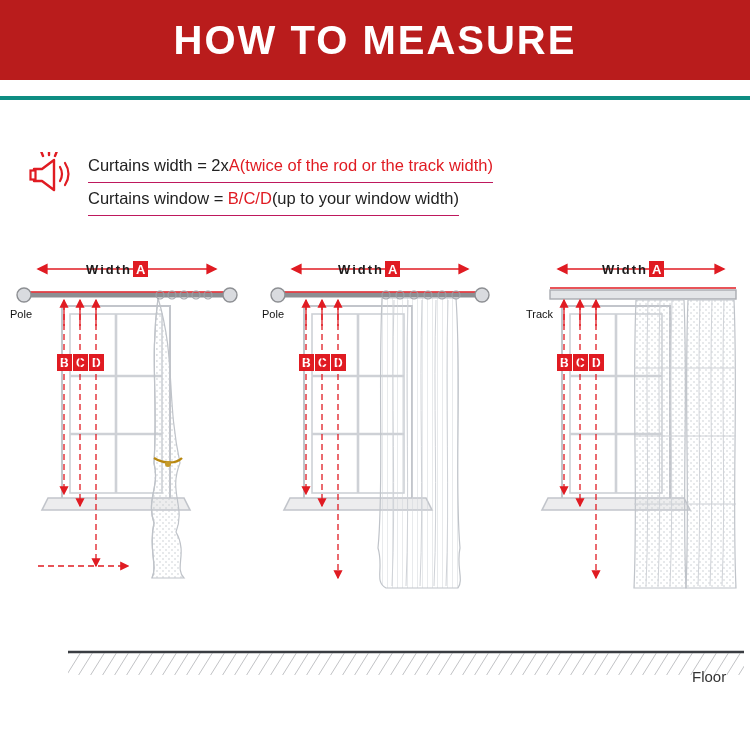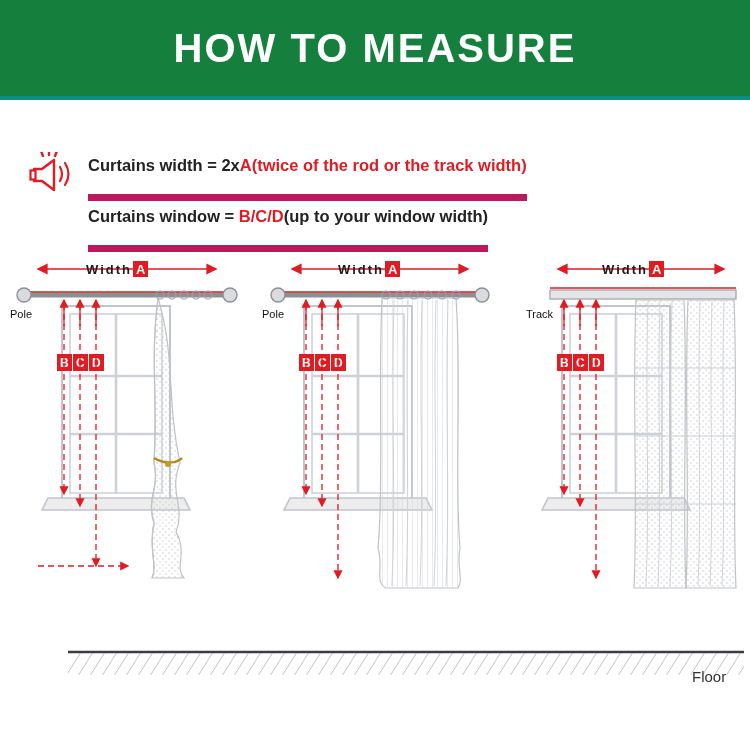--- a/index.html
+++ b/index.html
@@ -18,22 +18,22 @@
     position: absolute;
     left: 0; top: 0;
     width: 750px; height: 750px;
     background: #ffffff;
   }
   
   .header-bar {
     position: absolute;
     left: 0; top: 0;
     width: 750px;
-    height: 96px;
-    background: #15803d;
+    height: 80px;
+    background: #b91c1c;
     display: flex;
     align-items: center;
     justify-content: center;
   }
   .header-title {
     color: #ffffff;
     font-size: 40px;
     font-weight: bold;
     letter-spacing: 2px;
     font-family: "Liberation Sans", sans-serif;
@@ -59,24 +59,23 @@
   .formula-line {
     font-size: 16.5px;
     color: #222222;
     line-height: 30px;
     white-space: nowrap;
   }
   .formula-line .red {
     color: #e01b22;
   }
   .formula-line .under {
-    border-bottom: 7px solid #be185d;
-    padding-bottom: 14px;
+    border-bottom: 1px solid #be185d;
+    padding-bottom: 2px;
     display: inline-block;
-    font-weight: bold;
   }
   .megaphone {
     position: absolute;
     left: 28px; top: 12px;
     width: 48px; height: 44px;
   }
 
   
   .diagrams {
     position: absolute;

